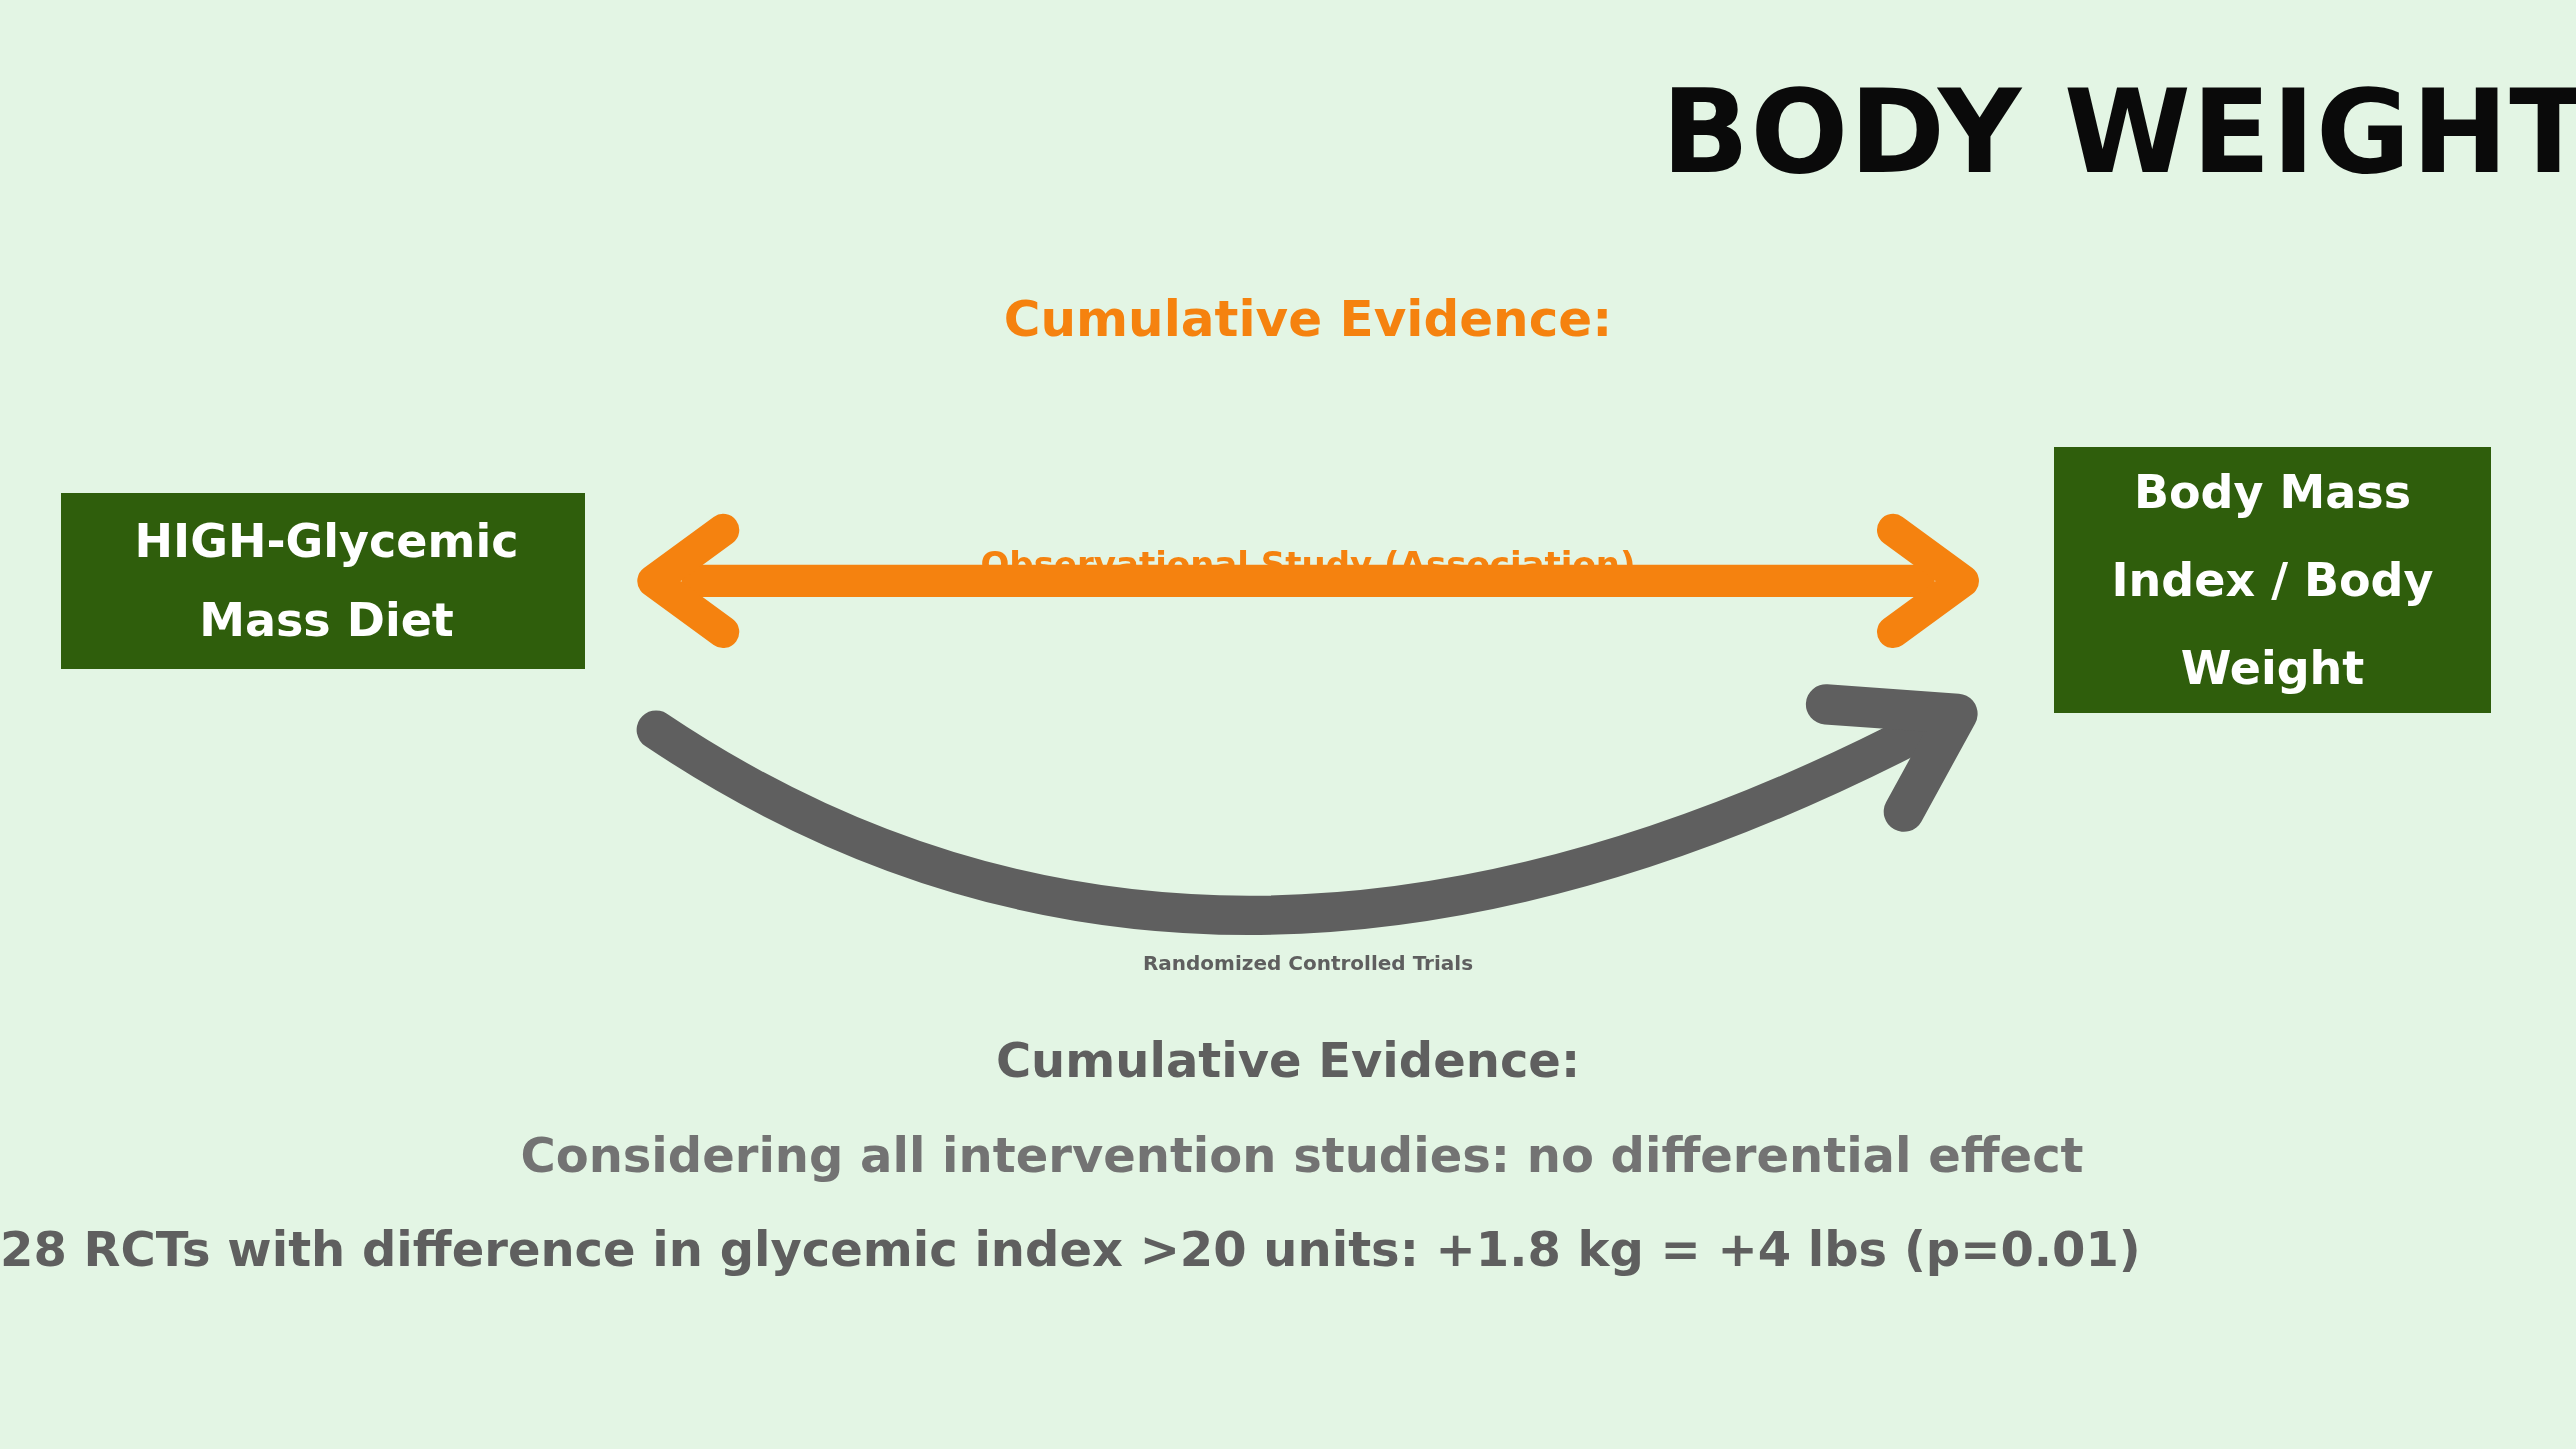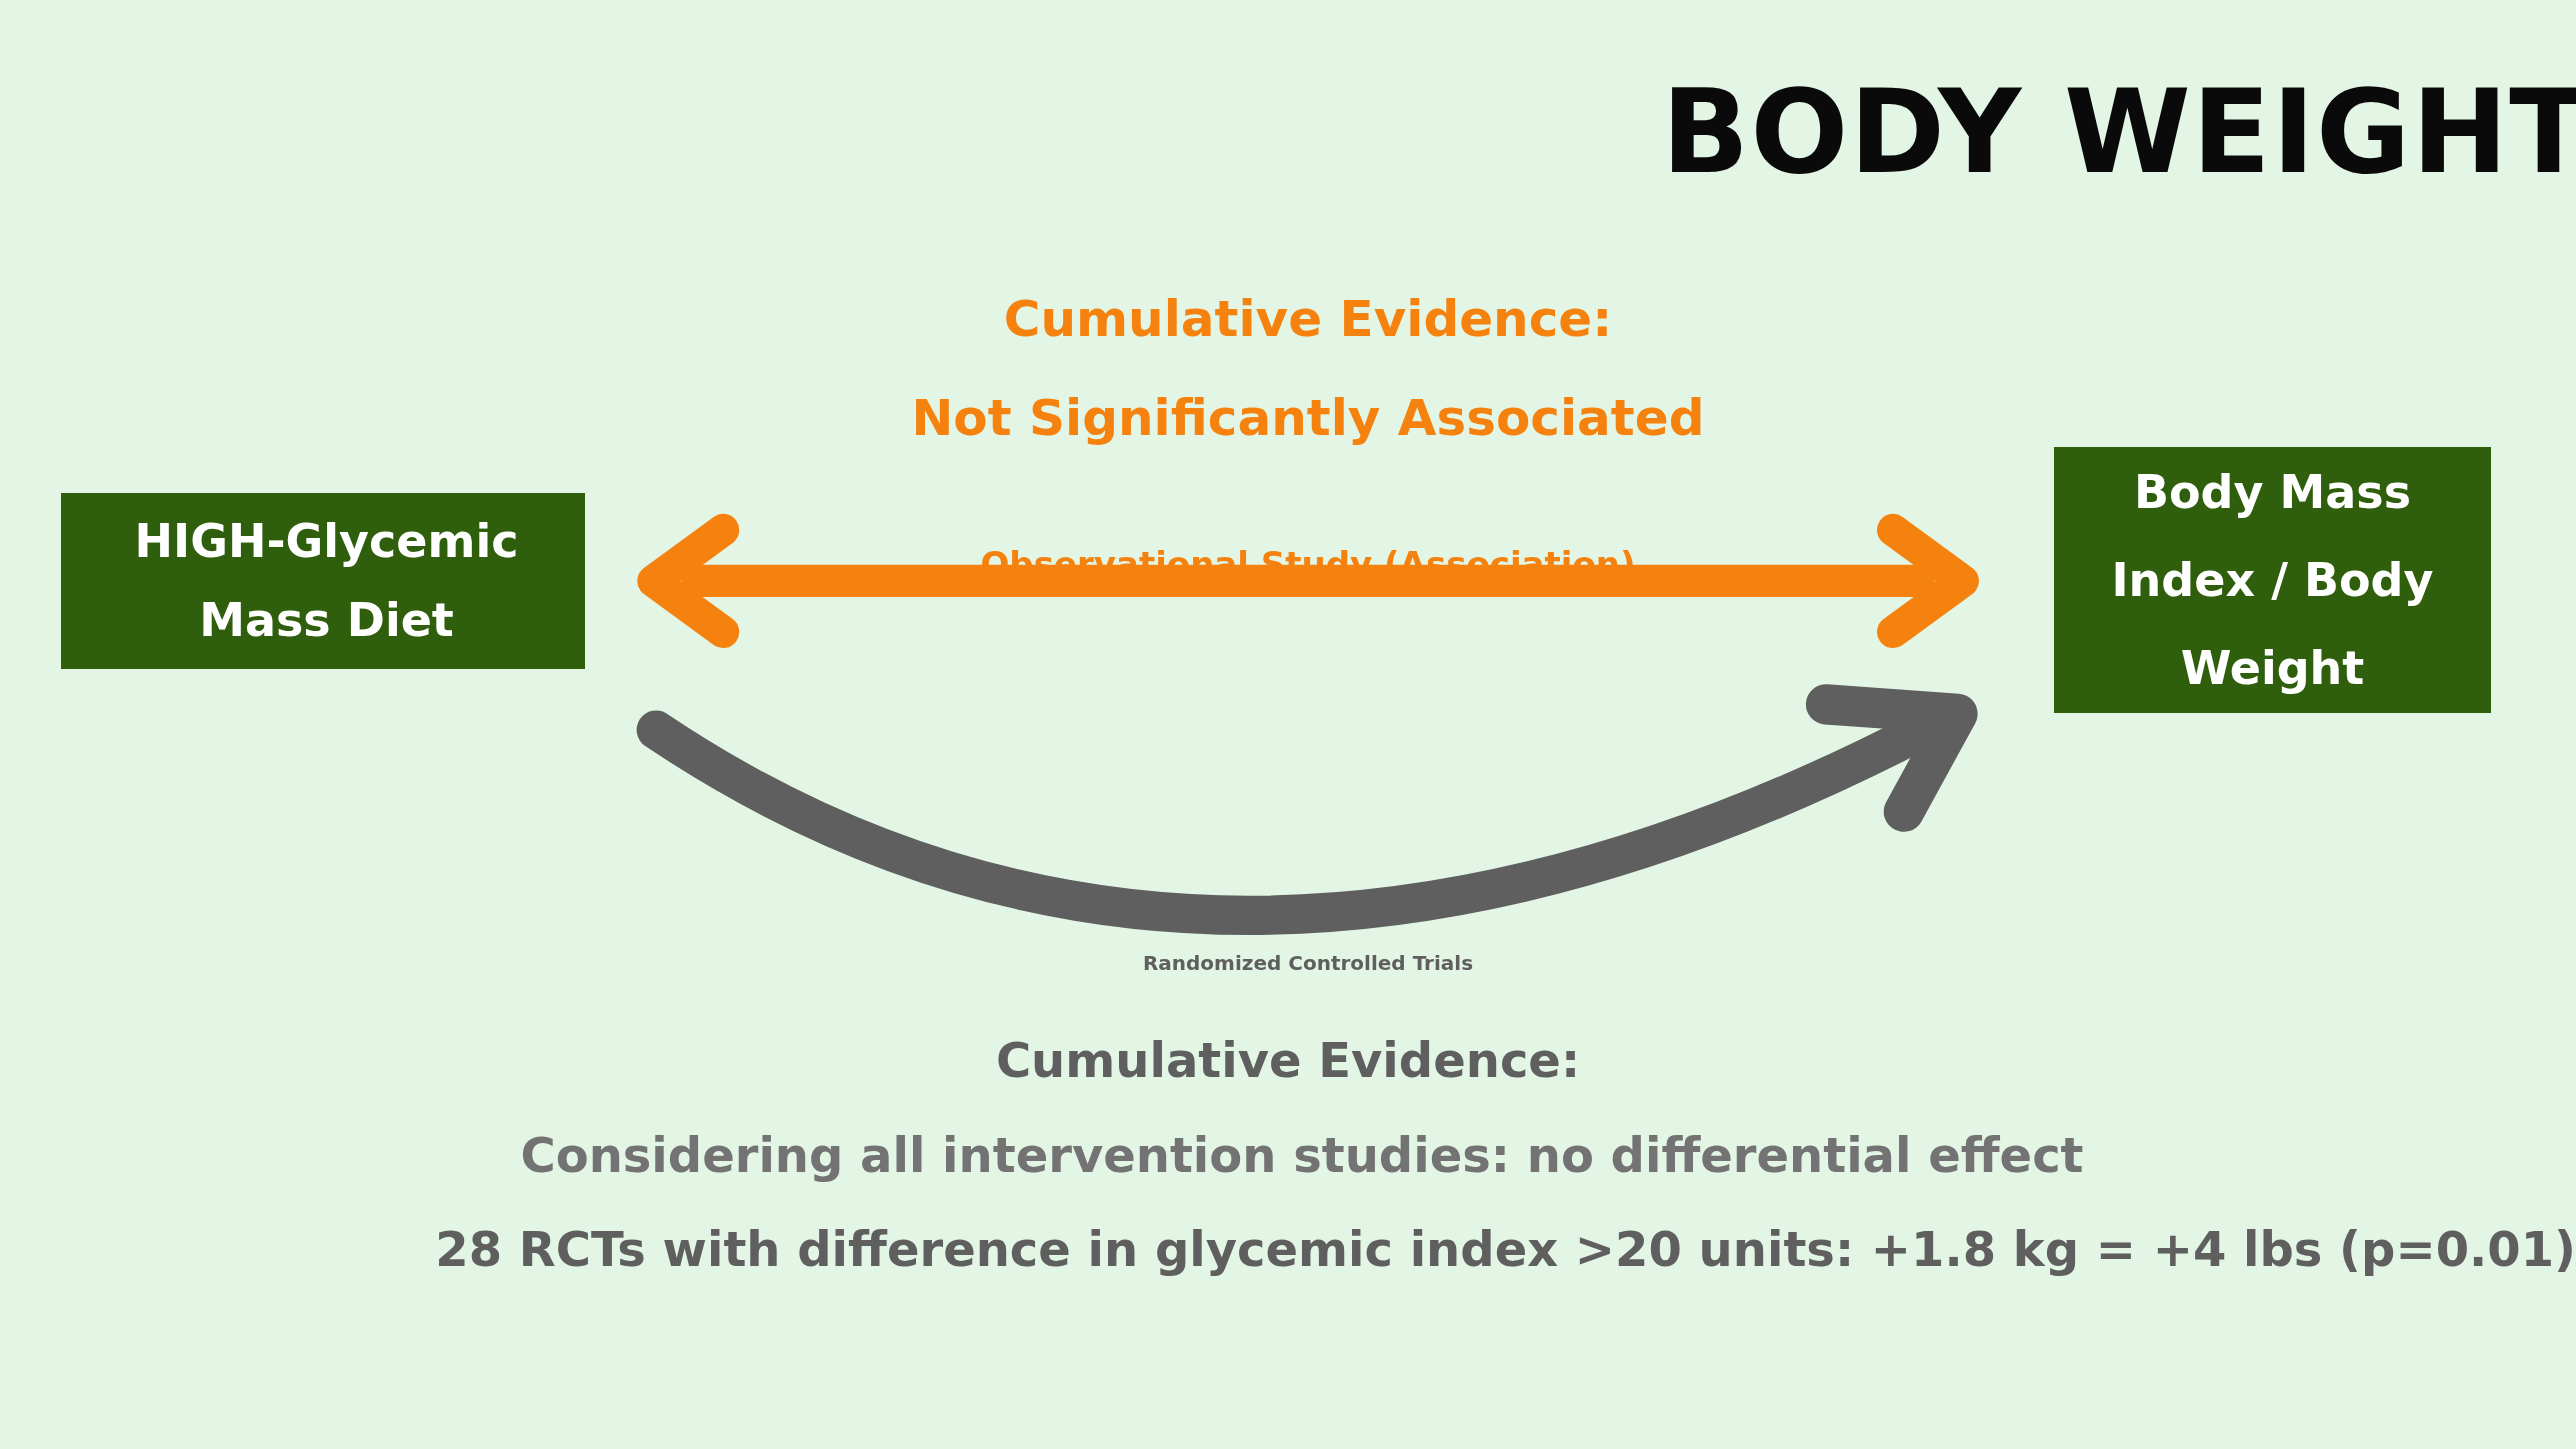--- a/index.html
+++ b/index.html
@@ -107,35 +107,34 @@
     width: 100%;
     text-align: center;
     color: #737373;
     font-size: 48px;
   }
   .rct-finding-detail {
     position: absolute;
     top: 1221px;
     left: 0;
     width: 100%;
-    text-align: right;
+    text-align: left;
     color: #5F5F5F;
     font-size: 48px;
   }
 </style>
 </head>
 <body>
 
 <div class="canvas">
 
   <h1 class="page-title">BODY WEIGHT</h1>
 
   <div class="obs-heading">
     <div>Cumulative Evidence:</div>
-    <div>Not Significantly Associated</div>
   </div>
 
   <div class="obs-study-type">Observational Study (Association)</div>
 
   <svg class="arrow-layer" viewBox="0 0 3840 2160" aria-hidden="true">
     <g stroke="#F5820F" fill="none" stroke-linecap="round" stroke-linejoin="round">
       <path d="M 1040 866 H 2860" stroke-width="48"></path>
       <path d="M 1078 790 L 974 866 L 1078 942" stroke-width="48"></path>
       <path d="M 2822 790 L 2926 866 L 2822 942" stroke-width="48"></path>
     </g>

